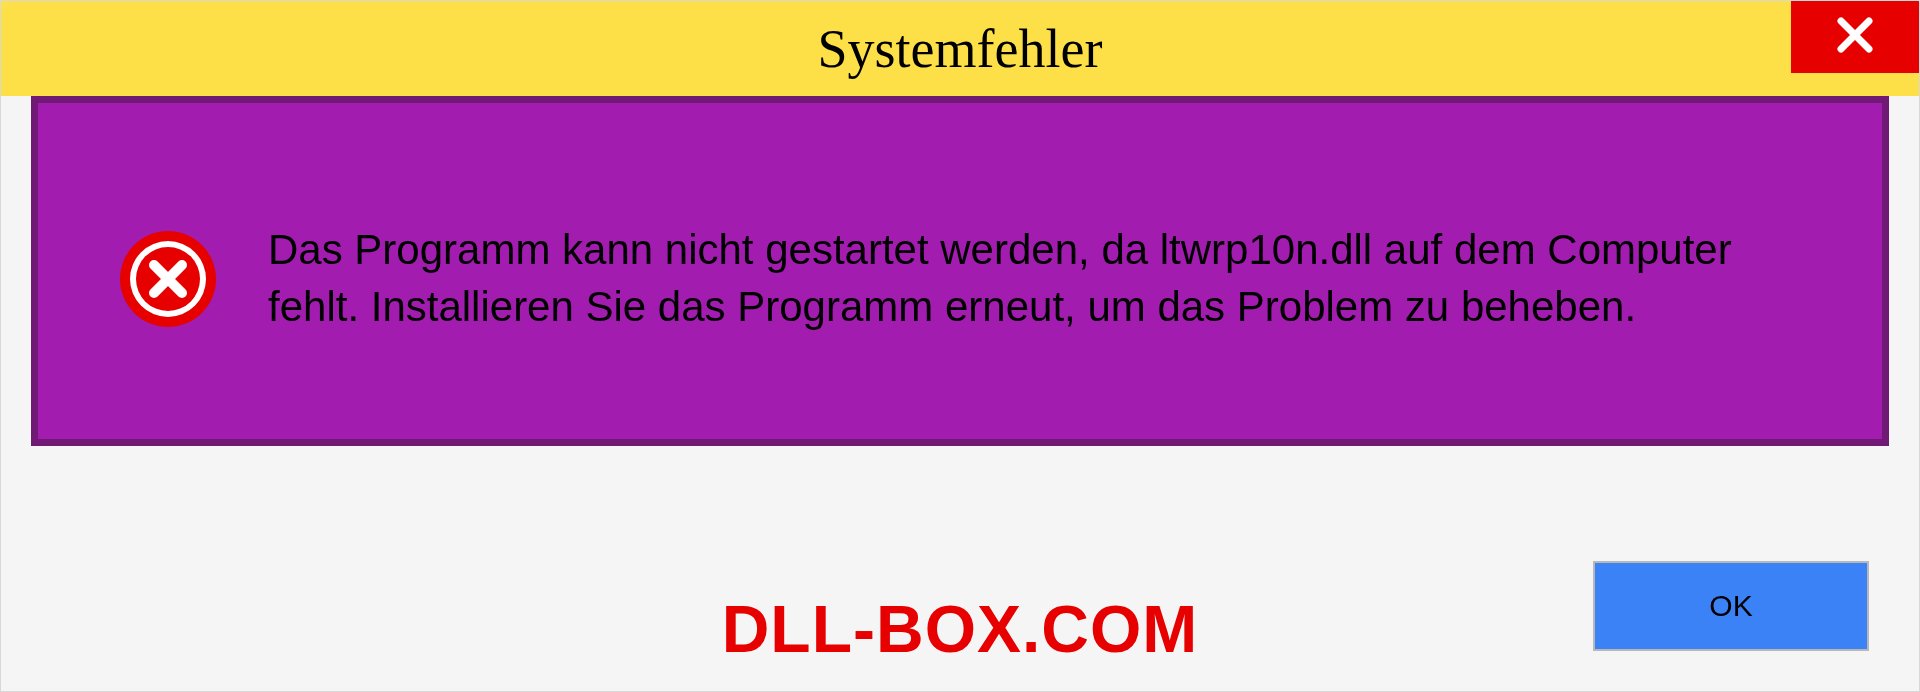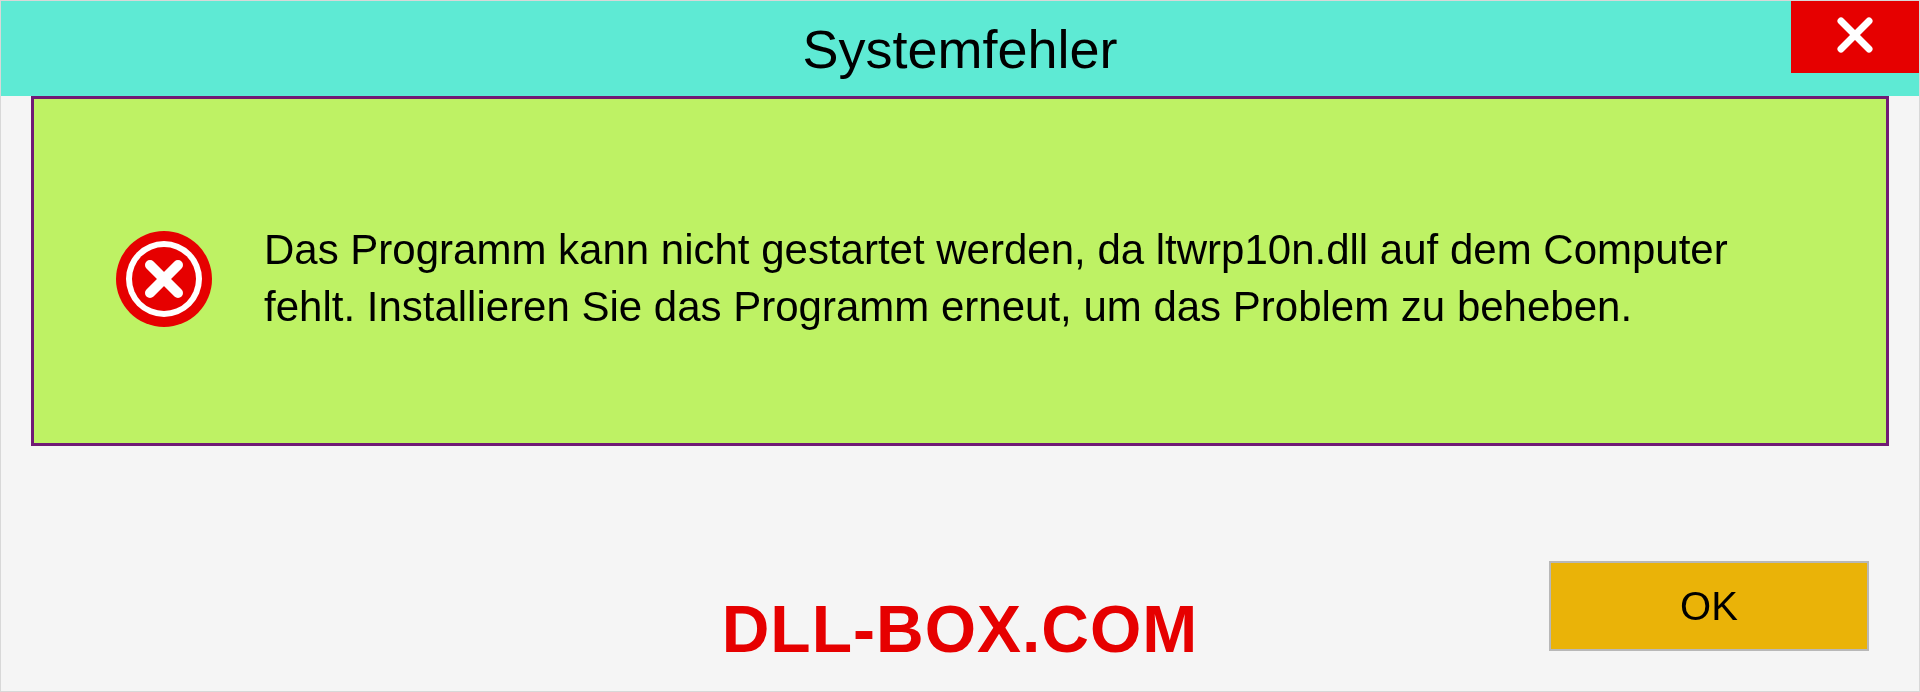--- a/index.html
+++ b/index.html
@@ -22,21 +22,22 @@
       height: 692px;
       background: #f5f5f5;
       border: 1px solid #d8d8d8;
     }
     .titlebar {
       height: 95px;
       display: flex;
       align-items: center;
       justify-content: center;
       position: relative;
-      background: #5eead4;
+      background: #fde047;
+      font-family: Liberation Serif, serif;
     }
     .title-text {
       font-size: 54px;
       color: #000;
       font-weight: 400;
     }
     .close-btn {
       position: absolute;
       right: 0;
       top: 0;
@@ -47,22 +48,22 @@
       align-items: center;
       justify-content: center;
       cursor: pointer;
     }
     .close-btn svg {
       width: 40px;
       height: 40px;
     }
     .content-panel {
       margin: 0 30px;
-      background: #bef264;
-      border: 3px solid #701a75;
+      background: #a21caf;
+      border: 7px solid #701a75;
       height: 350px;
       display: flex;
       align-items: center;
       padding: 56px 60px 40px 80px;
     }
     .error-icon {
       flex-shrink: 0;
       width: 100px;
       height: 100px;
       margin-right: 50px;
@@ -93,25 +94,25 @@
       left: 50%;
       transform: translateX(-50%);
       font-size: 66px;
       font-weight: 900;
       color: #e60000;
       letter-spacing: 1px;
       font-family: Arial, Helvetica, sans-serif;
       margin-top: 45px;
     }
     .ok-button {
-      width: 320px;
+      width: 276px;
       height: 90px;
-      background: #eab308;
+      background: #3b82f6;
       border: 2px solid #b8b8b8;
-      font-size: 40px;
+      font-size: 30px;
       color: #000;
       cursor: pointer;
       display: flex;
       align-items: center;
       justify-content: center;
       font-family: Arial, Helvetica, sans-serif;
     }
   </style>
 </head>
 <body>

